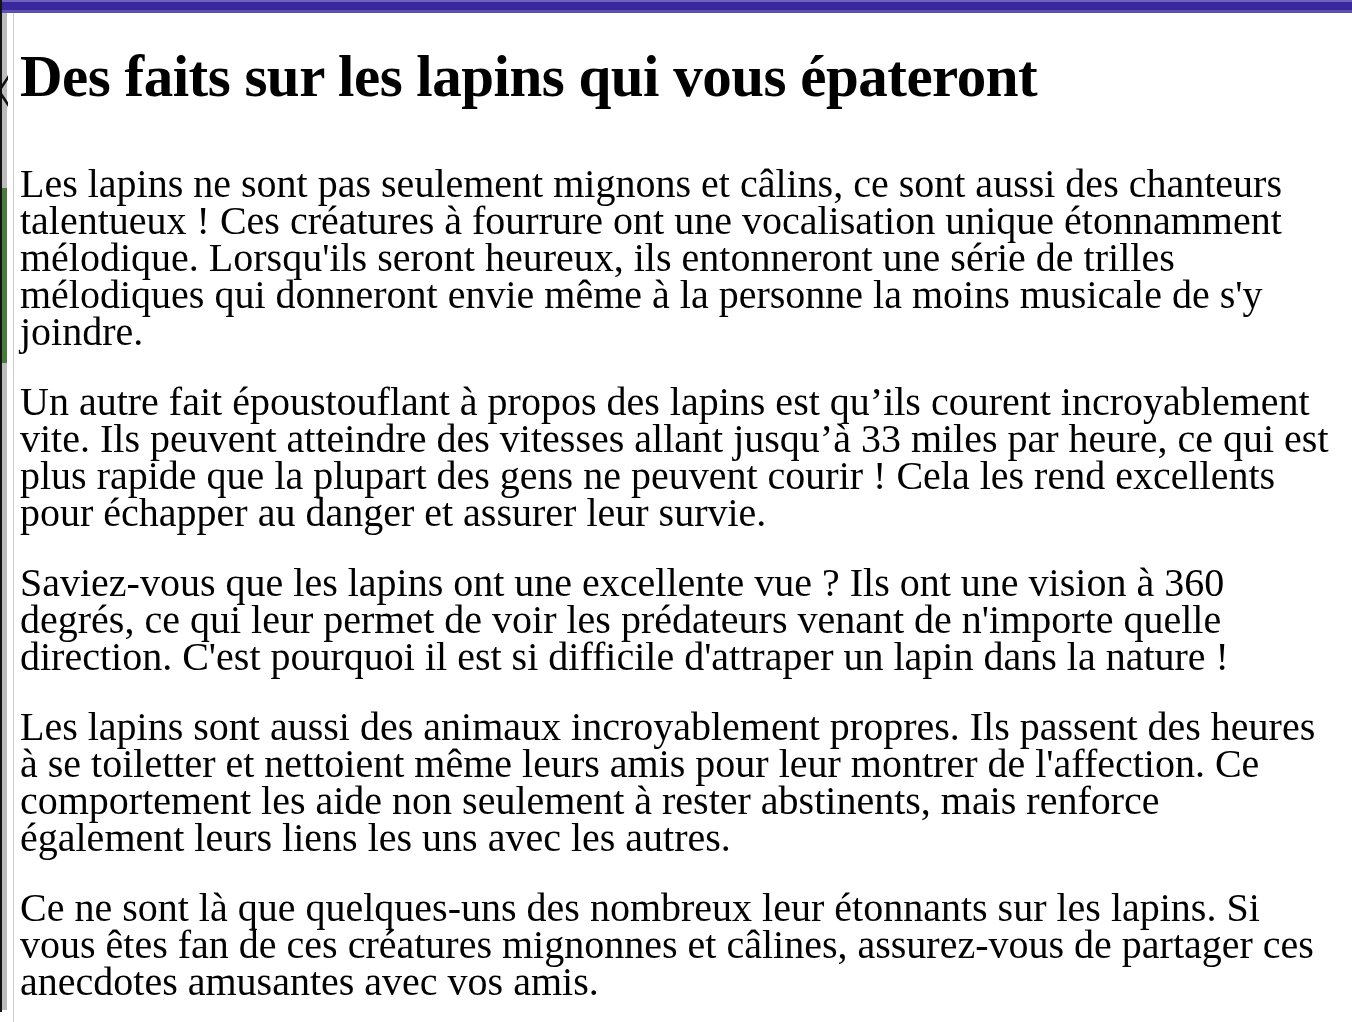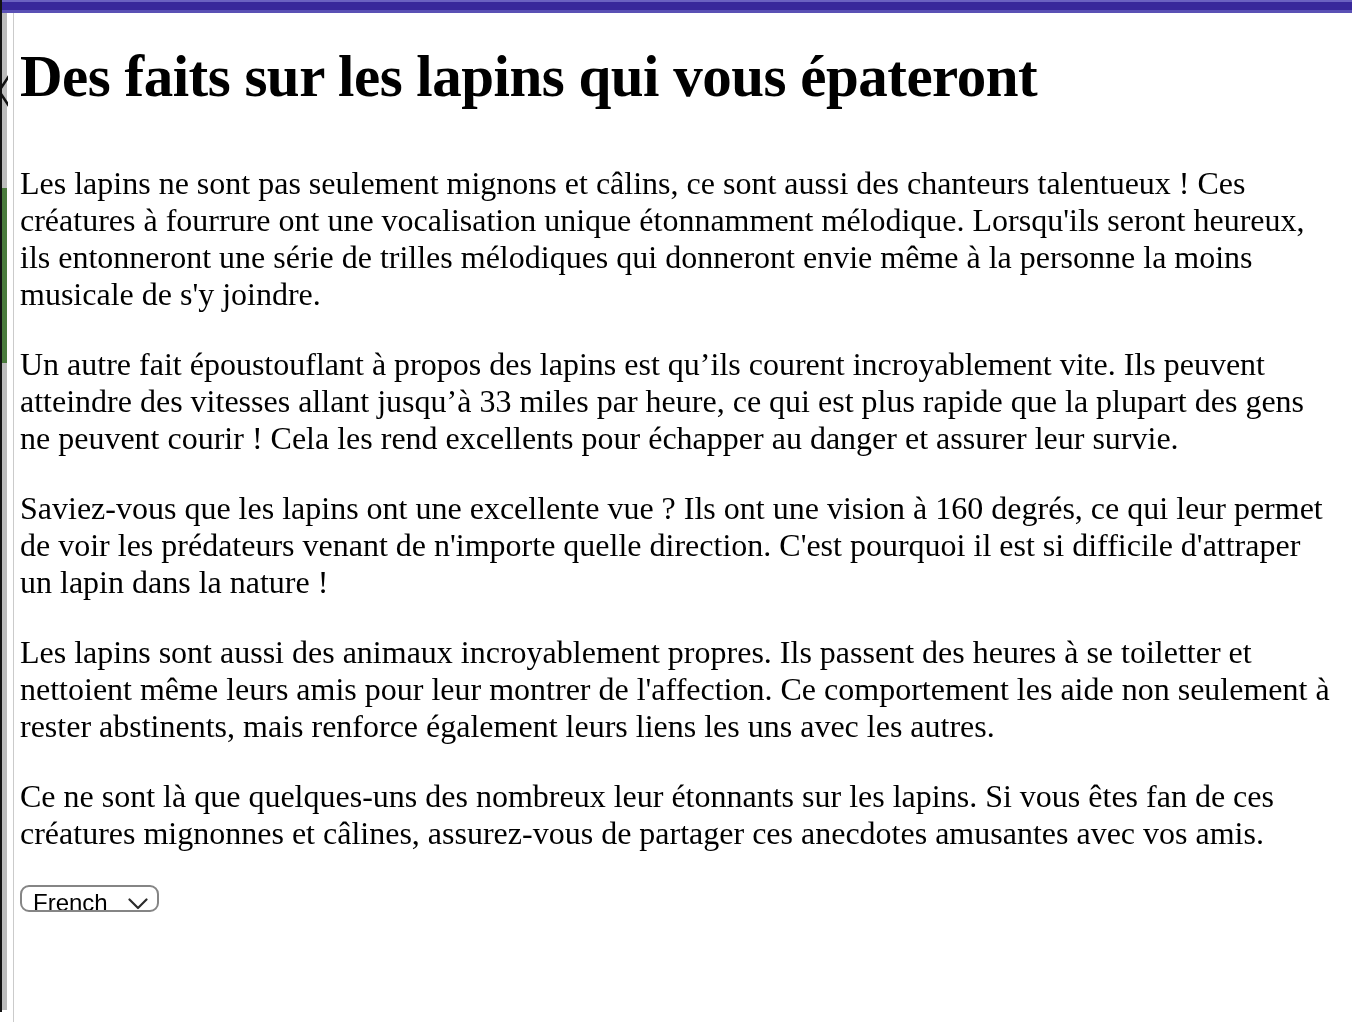--- a/index.html
+++ b/index.html
@@ -64,21 +64,21 @@
     color: #000000;
   }
   .content h1 {
     margin: 31px 0 0 0;
     font-size: 59px;
     line-height: 1.1;
     font-weight: 700;
     letter-spacing: -0.5px;
   }
   .content p {
-    font-size: 32px;
+    font-size: 40px;
     line-height: 37px;
     margin: 0 0 33px 0;
   }
   .content p.first { margin-top: 56px; }
 
   
   .select-wrap {
     position: relative;
     display: inline-block;
     margin-top: 0;
@@ -119,21 +119,21 @@
 
   <svg class="angle-icon" viewBox="0 0 8 34" width="8" height="34">
     <polyline points="9,2 -1,17 9,32" fill="none" stroke="#111111" stroke-width="2.6"></polyline>
   </svg>
 
   <div class="content">
     <h1>Des faits sur les lapins qui vous épateront</h1>
 
     <p class="first">Les lapins ne sont pas seulement mignons et câlins, ce sont aussi des chanteurs talentueux ! Ces créatures à fourrure ont une vocalisation unique étonnamment mélodique. Lorsqu'ils seront heureux, ils entonneront une série de trilles mélodiques qui donneront envie même à la personne la moins musicale de s'y joindre.</p>
     <p>Un autre fait époustouflant à propos des lapins est qu’ils courent incroyablement vite. Ils peuvent atteindre des vitesses allant jusqu’à 33 miles par heure, ce qui est plus rapide que la plupart des gens ne peuvent courir ! Cela les rend excellents pour échapper au danger et assurer leur survie.</p>
-    <p>Saviez-vous que les lapins ont une excellente vue ? Ils ont une vision à 160 degrés, ce qui leur permet de voir les prédateurs venant de n'importe quelle direction. C'est pourquoi il est si difficile d'attraper un lapin dans la nature !</p>
+    <p>Saviez-vous que les lapins ont une excellente vue ? Ils ont une vision à 360 degrés, ce qui leur permet de voir les prédateurs venant de n'importe quelle direction. C'est pourquoi il est si difficile d'attraper un lapin dans la nature !</p>
     <p>Les lapins sont aussi des animaux incroyablement propres. Ils passent des heures à se toiletter et nettoient même leurs amis pour leur montrer de l'affection. Ce comportement les aide non seulement à rester abstinents, mais renforce également leurs liens les uns avec les autres.</p>
     <p>Ce ne sont là que quelques-uns des nombreux leur étonnants sur les lapins. Si vous êtes fan de ces créatures mignonnes et câlines, assurez-vous de partager ces anecdotes amusantes avec vos amis.</p>
 
     <span class="select-wrap">
       <select class="lang-select" aria-label="Language">
         <option>French</option>
       </select>
       <svg class="chevron" viewBox="0 0 20 12" width="20" height="12">
         <polyline points="1.5,1.5 10,10 18.5,1.5" fill="none" stroke="#2b2b2b" stroke-width="2.2" stroke-linecap="round" stroke-linejoin="round"></polyline>
       </svg>

